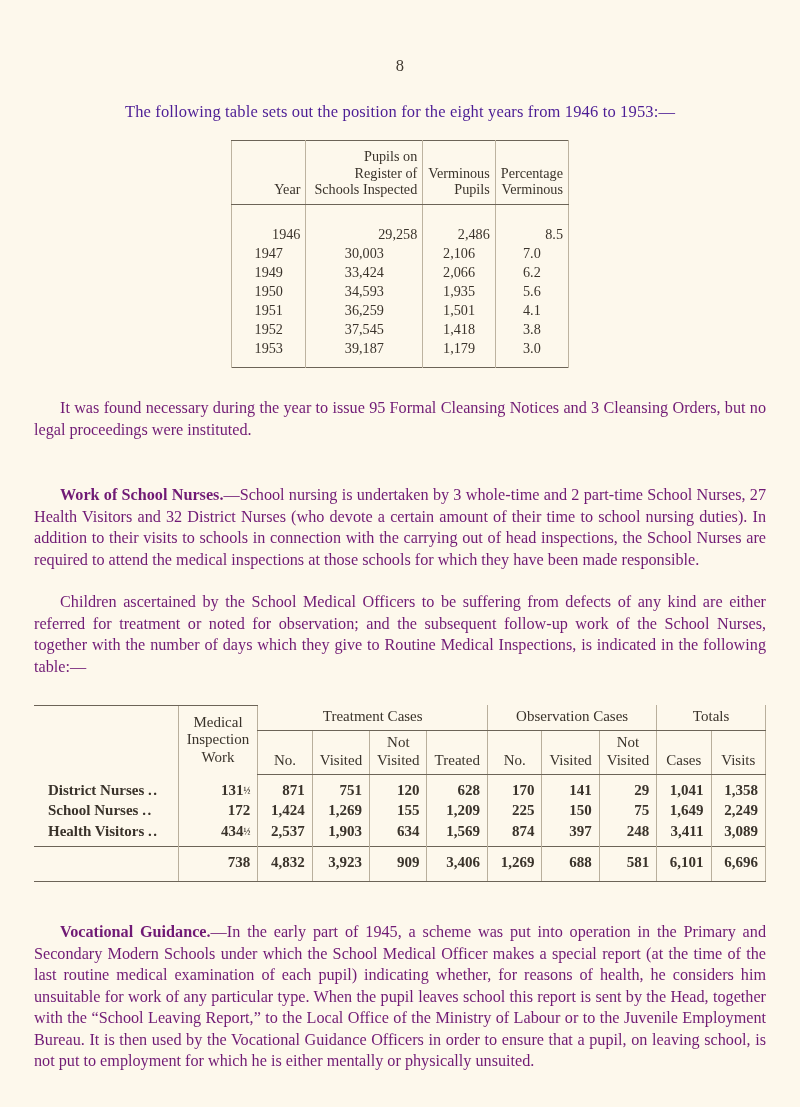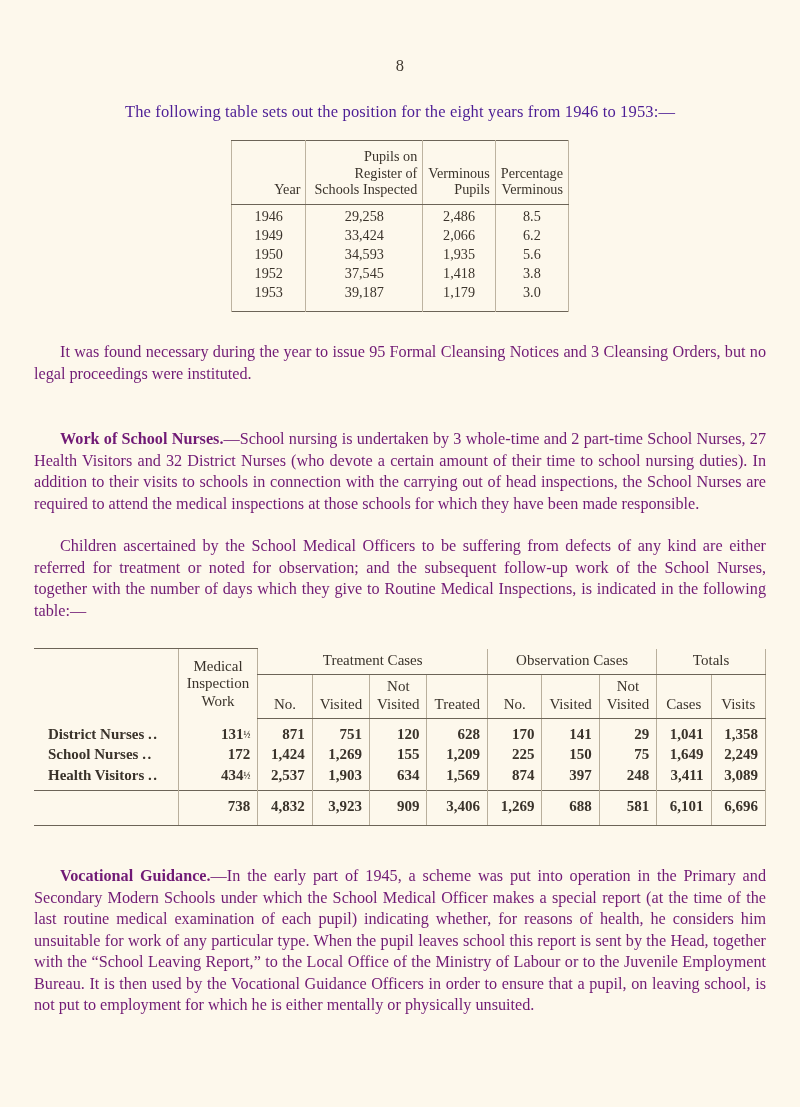--- a/index.html
+++ b/index.html
@@ -61,21 +61,21 @@
     vertical-align: bottom;
     text-align: right;
     line-height: 1.17;
     padding: 7px 5px 6px 5px;
   }
   table.t1 tbody td {
     text-align: center;
     line-height: 1.34;
     padding: 0 5px;
   }
-  table.t1 tbody tr:first-child td { padding-top: 2px; }
+  table.t1 tbody tr:first-child td { padding-top: 20px; text-align: right; }
   table.t1 tbody tr:last-child td { padding-bottom: 9px; }
   table.t1 tbody { border-bottom: 1px solid #6c6457; }
   .t1 .c-year  { width: 23%; }
   .t1 .c-reg   { width: 36%; }
   .t1 .c-verm  { width: 21%; }
   .t1 .c-pct   { width: 20%; }
 
   
   .para {
     font-size: 16.2px;
@@ -177,30 +177,42 @@
         </tr>
       </thead>
       <tbody id="t1-body">
           <tr>
             <td class="c-year">1946</td>
             <td class="c-reg">29,258</td>
             <td class="c-verm">2,486</td>
             <td class="c-pct">8.5</td>
           </tr>
           <tr>
+            <td class="c-year">1947</td>
+            <td class="c-reg">30,003</td>
+            <td class="c-verm">2,106</td>
+            <td class="c-pct">7.0</td>
+          </tr>
+          <tr>
             <td class="c-year">1949</td>
             <td class="c-reg">33,424</td>
             <td class="c-verm">2,066</td>
             <td class="c-pct">6.2</td>
           </tr>
           <tr>
             <td class="c-year">1950</td>
             <td class="c-reg">34,593</td>
             <td class="c-verm">1,935</td>
             <td class="c-pct">5.6</td>
+          </tr>
+          <tr>
+            <td class="c-year">1951</td>
+            <td class="c-reg">36,259</td>
+            <td class="c-verm">1,501</td>
+            <td class="c-pct">4.1</td>
           </tr>
           <tr>
             <td class="c-year">1952</td>
             <td class="c-reg">37,545</td>
             <td class="c-verm">1,418</td>
             <td class="c-pct">3.8</td>
           </tr>
           <tr>
             <td class="c-year">1953</td>
             <td class="c-reg">39,187</td>

